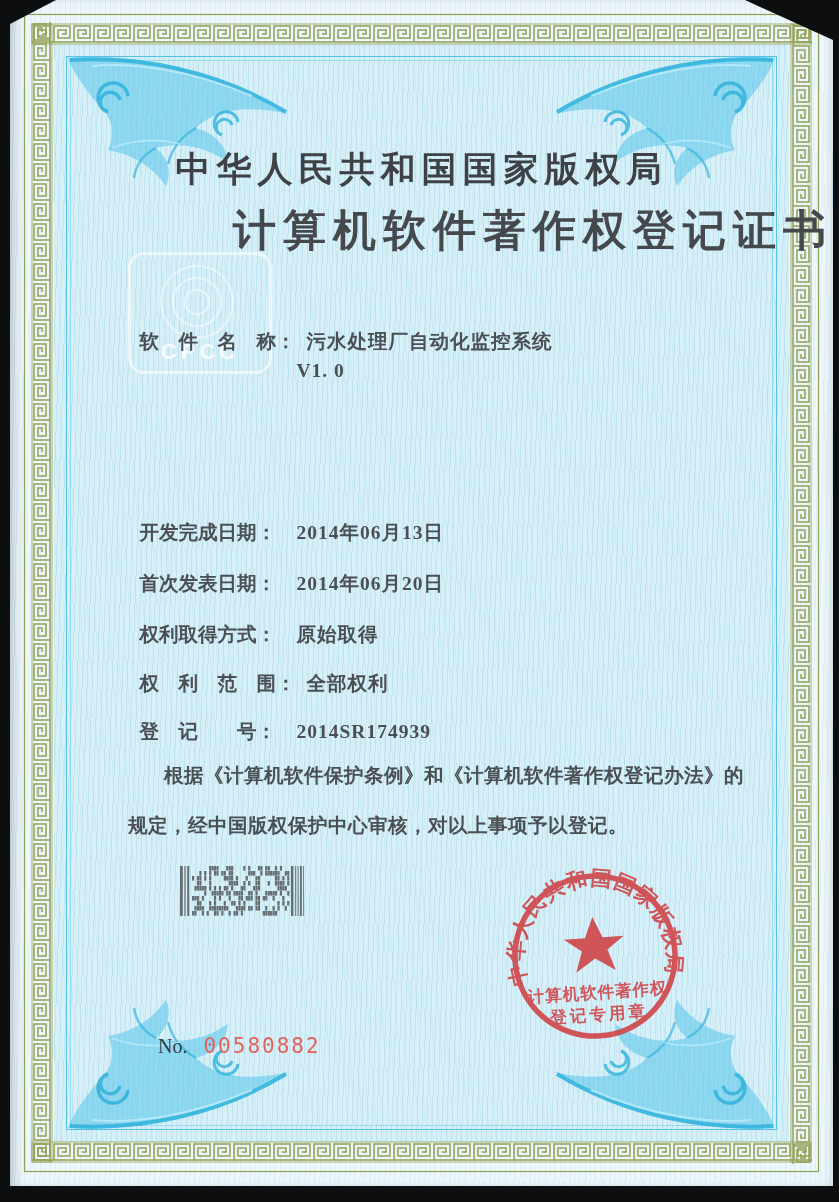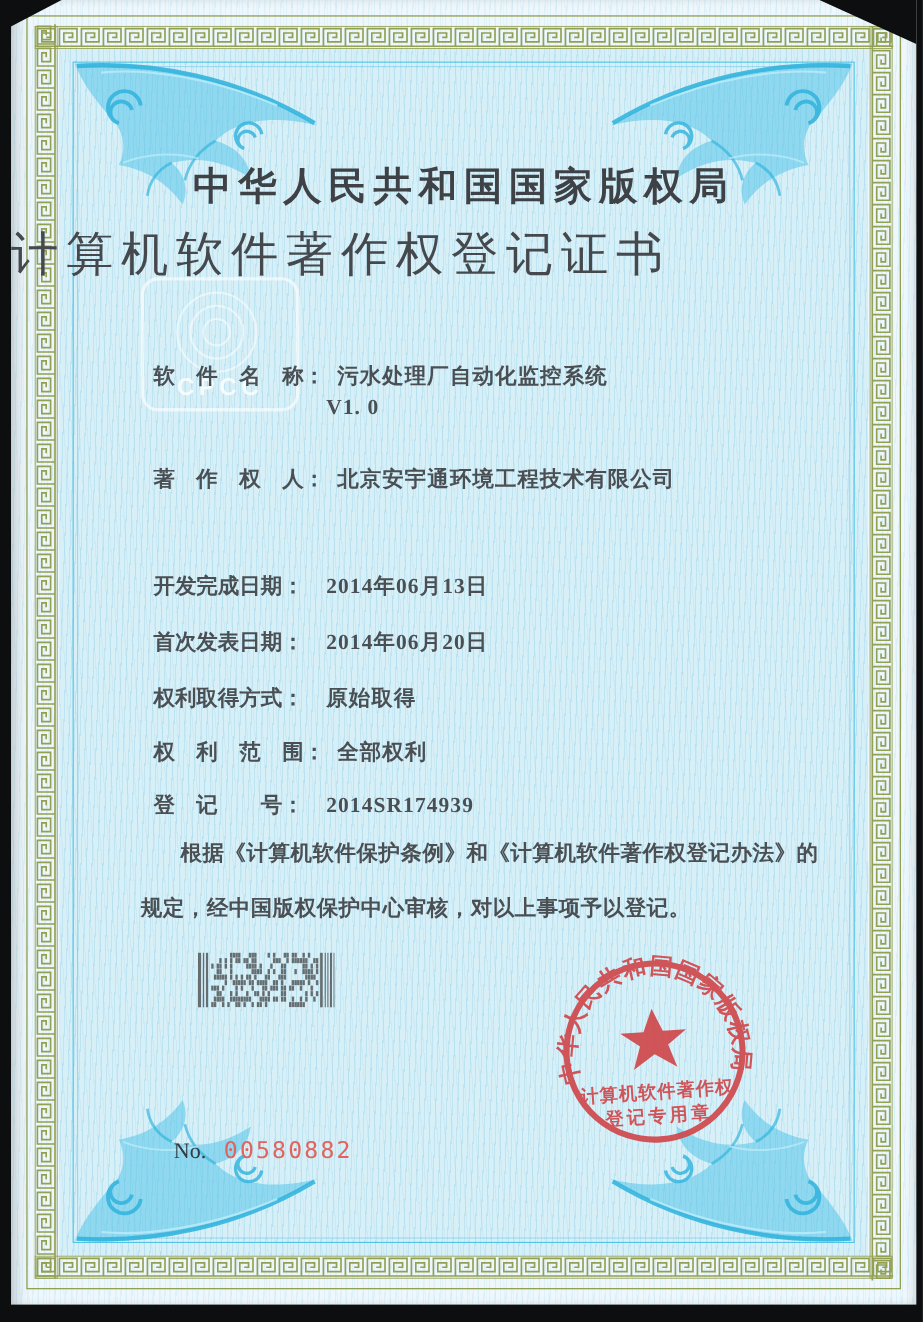--- a/index.html
+++ b/index.html
@@ -33,22 +33,22 @@
   .flourish.tr{right:52px;top:52px;transform:scaleX(-1);}
   .flourish.bl{left:52px;bottom:52px;transform:scaleY(-1);}
   .flourish.br{right:52px;bottom:52px;transform:scale(-1,-1);}
   .flourish svg{width:100%;height:100%;}
 
   .issuer-title{
     position:absolute;left:0;right:0;top:146px;text-align:center;z-index:5;
     font-size:35px;font-weight:bold;letter-spacing:6px;color:#3e4246;
   }
   .cert-title{
-    position:absolute;left:0;right:0;top:202px;text-align:left;z-index:5;
-    font-size:43px;font-weight:normal;letter-spacing:7px;color:#45494d;
+    position:absolute;left:0;right:0;top:202px;text-align:right;z-index:5;
+    font-size:43px;font-weight:bold;letter-spacing:7px;color:#45494d;
   }
   .cert-no{
     position:absolute;right:48px;top:264px;z-index:5;
     font-size:15px;color:#44484c;letter-spacing:1px;font-weight:bold;
   }
   .cert-no .v{margin-left:10px;}
 
   .watermark{
     position:absolute;left:118px;top:252px;width:138px;height:116px;z-index:4;
     border:3px solid rgba(255,255,255,.6);border-radius:16px;pointer-events:none;
@@ -150,23 +150,20 @@
   </div>
 
   <div class="issuer-title">中华人民共和国国家版权局</div>
   <div class="cert-title">计算机软件著作权登记证书</div>
 
   <div class="field-row" style="top:306px">
     <span class="lbl">软　件　名　称：</span><span class="val">污水处理厂自动化监控系统</span>
   </div>
   <div class="field-row" style="top:338px">
     <span class="lbl"></span><span class="val">V1. 0</span>
-  </div>
-  <div class="field-row" style="top:400px">
-    <span class="lbl">著　作　权　人：</span><span class="val">北京安宇通环境工程技术有限公司</span>
   </div>
   <div class="field-row" style="top:497px">
     <span class="lbl">开发完成日期：</span><span class="val">2014年06月13日</span>
   </div>
   <div class="field-row" style="top:548px">
     <span class="lbl">首次发表日期：</span><span class="val">2014年06月20日</span>
   </div>
   <div class="field-row" style="top:648px">
     <span class="lbl">权　利　范　围：</span><span class="val">全部权利</span>
   </div>

